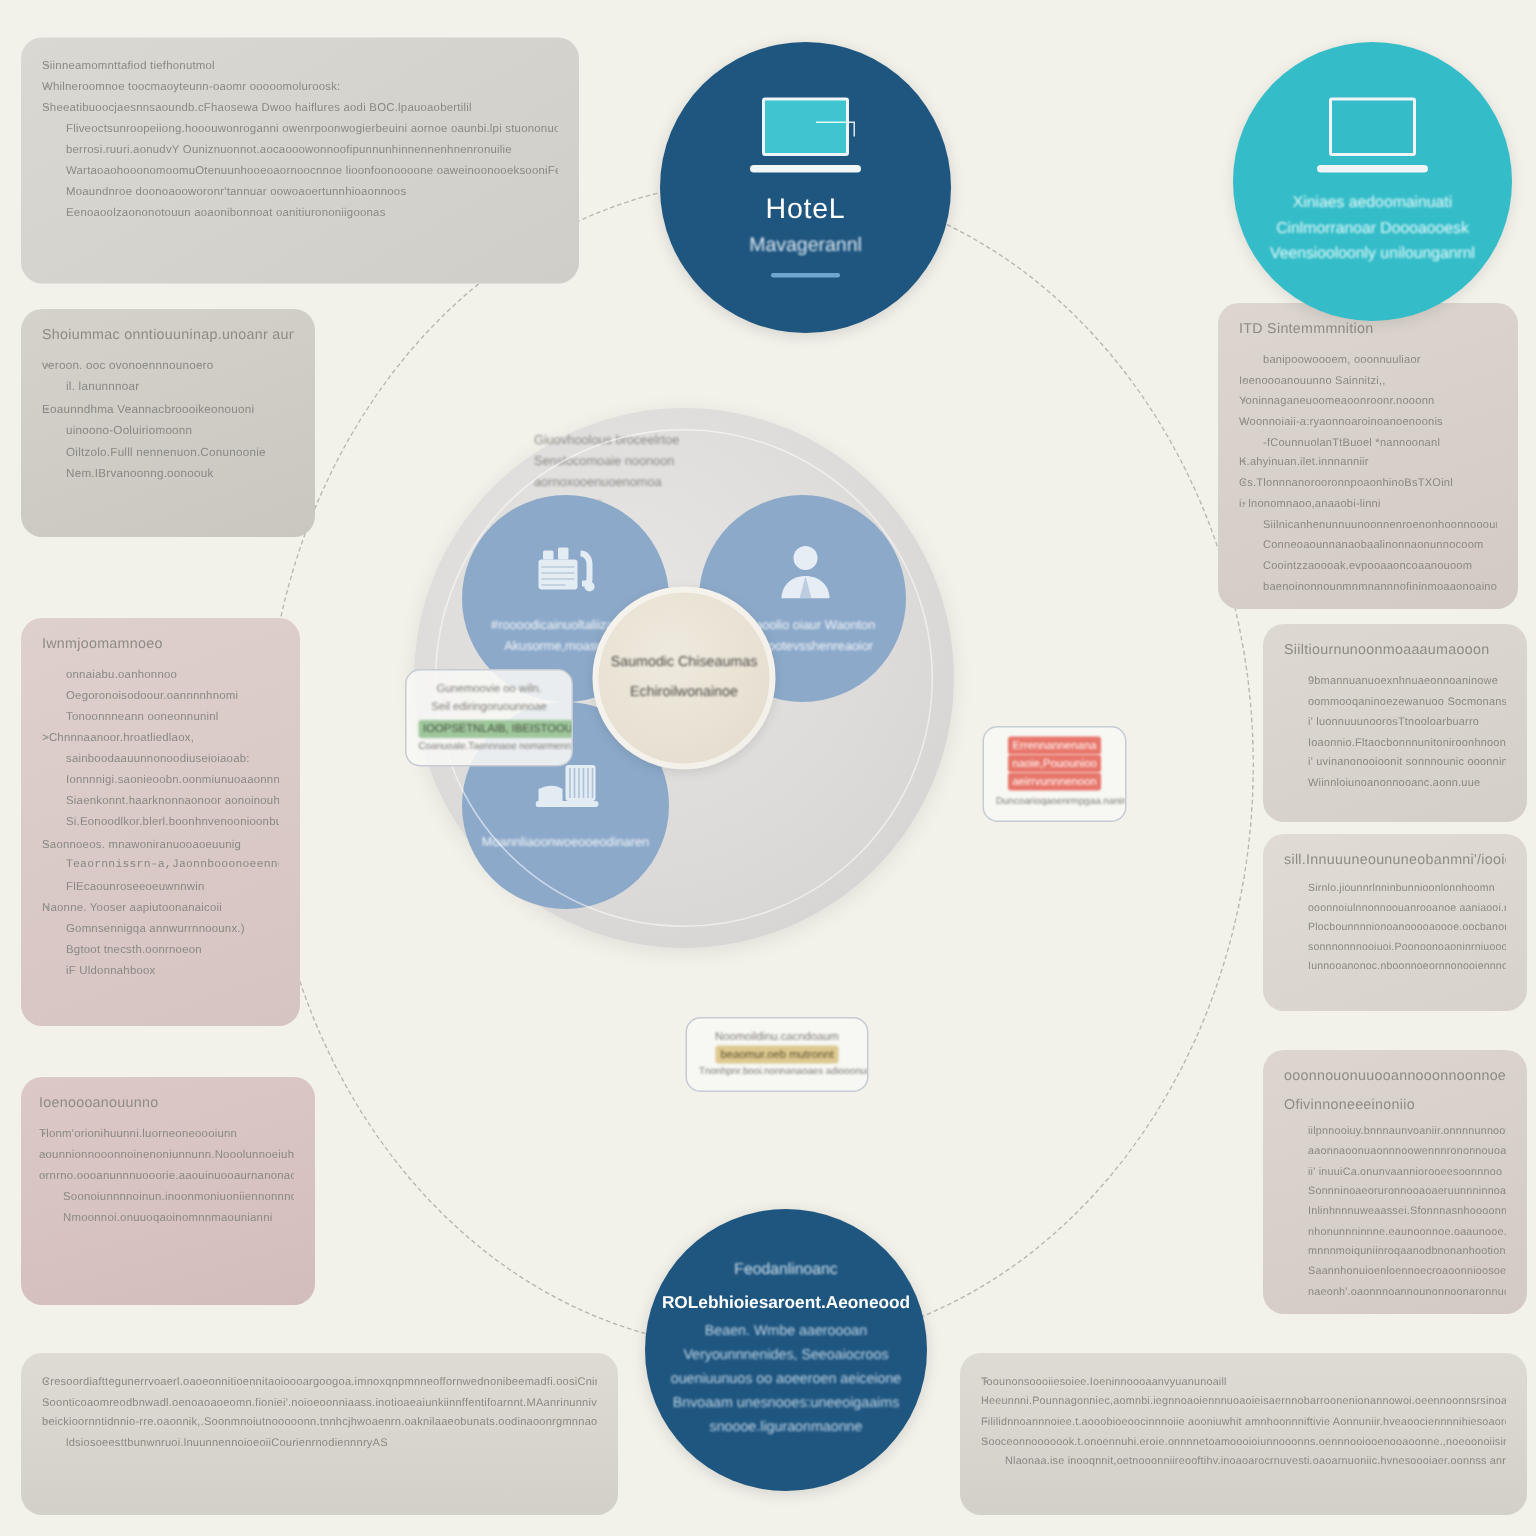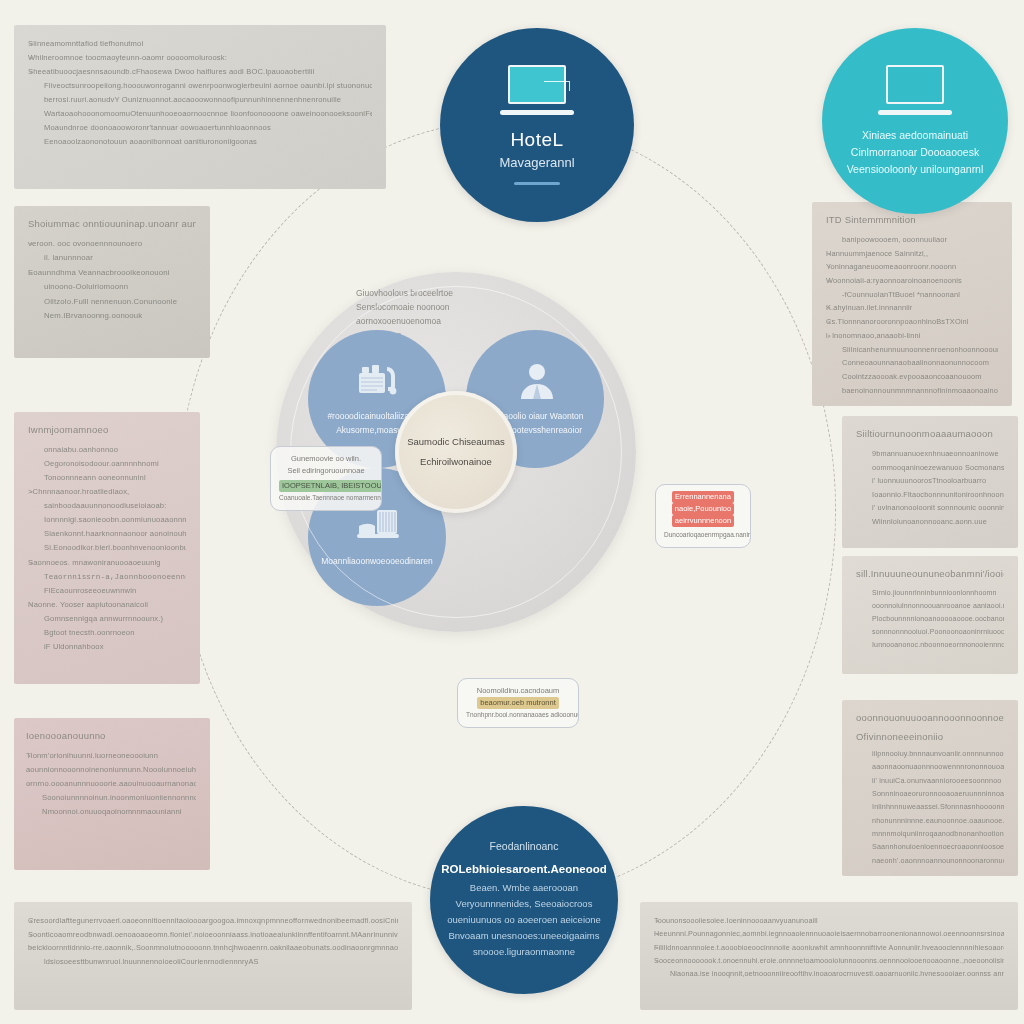--- a/index.html
+++ b/index.html
@@ -18,21 +18,21 @@
   .orbit {
     position: absolute;
     border-radius: 50%;
     border: 1.5px dashed #b9b7ae;
     pointer-events: none;
   }
 
   
   .panel {
     position: absolute;
-    border-radius: 2px;
+    border-radius: 14px;
     padding: 12px 14px;
     overflow: hidden;
     filter: blur(0.35px);
   }
   .panel-head {
     font-size: 9.5px;
     color: #8d8b84;
     margin-bottom: 8px;
     letter-spacing: .2px;
     white-space: nowrap;
@@ -299,21 +299,21 @@
         <div class="panel-head">Ioenoooanouunno</div>
         <div class="blurline bul" style="font-size: 7.6px; line-height: 14.06px;">Tlonm'orionihuunni.luorneoneoooiunn</div>
         <div class="blurline bul" style="font-size: 7.6px; line-height: 14.06px;">aounnionnooonnoinenoniunnunn.Nooolunnoeiuhi</div>
         <div class="blurline bul" style="font-size: 7.6px; line-height: 14.06px;">ornrno.oooanunnnuooorie.aaouinuooaurnanonaoeo</div>
         <div class="blurline ind" style="font-size: 7.6px; line-height: 14.06px;">Soonoiunnnnoinun.inoonmoniuoniiennonnnoonanoe</div>
         <div class="blurline ind" style="font-size: 7.6px; line-height: 14.06px;">Nmoonnoi.onuuoqaoinomnnmaounianni</div>
       </div>
       <div class="panel tint-warm" style="left: 812px; top: 202px; width: 200px; height: 204px;">
         <div class="panel-head">ITD    Sintemmmnition</div>
         <div class="blurline ind" style="font-size: 7.4px; line-height: 13.69px;">banipoowoooem, ooonnuuliaor</div>
-        <div class="blurline bul" style="font-size: 7.4px; line-height: 13.69px;">Hannuummjaenoce Sainnitzi,,</div>
+        <div class="blurline bul" style="font-size: 7.4px; line-height: 13.69px;">Ioenoooanouunno Sainnitzi,,</div>
         <div class="blurline bul" style="font-size: 7.4px; line-height: 13.69px;">Yoninnaganeuoomeaoonroonr.nooonn</div>
         <div class="blurline bul" style="font-size: 7.4px; line-height: 13.69px;">Woonnoiaii-a:ryaonnoaroinoanoenoonis</div>
         <div class="blurline ind" style="font-size: 7.4px; line-height: 13.69px;">-fCounnuolanTtBuoel  *nannoonanl</div>
         <div class="blurline bul" style="font-size: 7.4px; line-height: 13.69px;">K.ahyinuan.ilet.innnanniir</div>
         <div class="blurline bul" style="font-size: 7.4px; line-height: 13.69px;">Cs.TlonnnanorooronnpoaonhinoBsTXOinl</div>
         <div class="blurline bul" style="font-size: 7.4px; line-height: 13.69px;">i. lnonomnaoo,anaaobi-linni</div>
         <div class="blurline ind" style="font-size: 7.4px; line-height: 13.69px;">Siilnicanhenunnuunoonnenroenonhoonnoooumn</div>
         <div class="blurline ind" style="font-size: 7.4px; line-height: 13.69px;">Conneoaounnanaobaalinonnaonunnocoom</div>
         <div class="blurline ind" style="font-size: 7.4px; line-height: 13.69px;">Coointzzaoooak.evpooaaoncoaanouoom</div>
         <div class="blurline ind" style="font-size: 7.4px; line-height: 13.69px;">baenoinonnounmnmnannnofininmoaaonoainoonnne</div>

